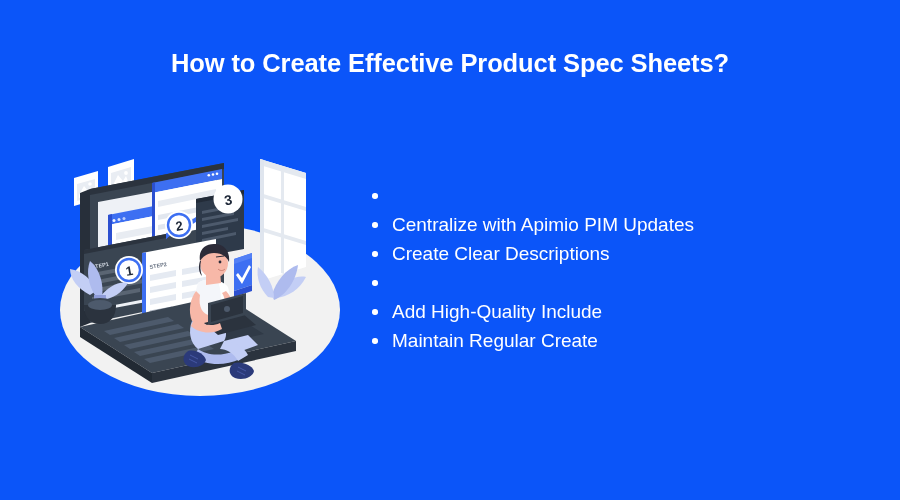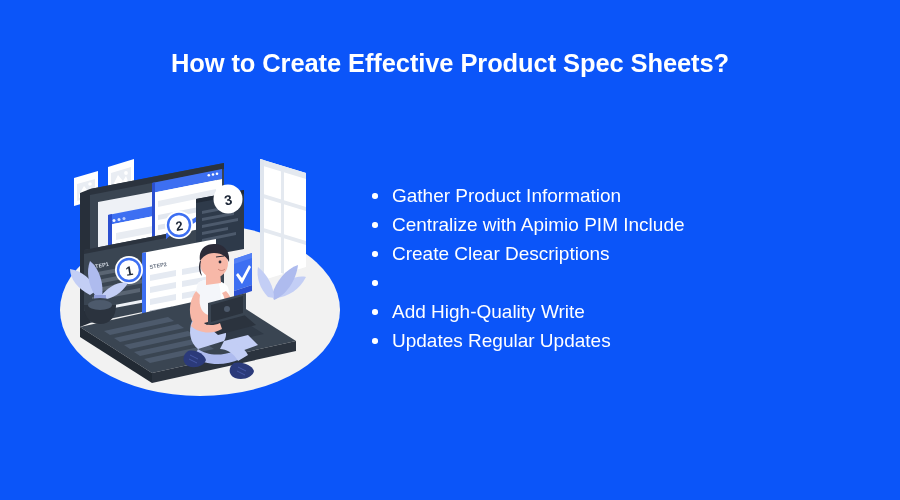--- a/index.html
+++ b/index.html
@@ -299,36 +299,35 @@
         <path d="M224,150 C228,136 238,124 250,120 C248,136 238,150 226,155 Z" fill="#aebbee"></path>
         <path d="M220,152 C212,144 208,132 210,122 C220,130 226,142 226,153 Z" fill="#c3cef5"></path>
       </g>
 
     </svg>
   </div>
 
   <ul id="bullets">
     <li>
       <span class="dot"></span>
-      <span>Gather Product Information</span>
-    </li>
-    <li>
-      <span class="dot"></span>
-      <span>Centralize with Apimio PIM Include</span>
+    </li>
+    <li>
+      <span class="dot"></span>
+      <span>Centralize with Apimio PIM Updates</span>
     </li>
     <li>
       <span class="dot"></span>
       <span>Create Clear Descriptions</span>
     </li>
     <li>
       <span class="dot"></span>
     </li>
     <li>
       <span class="dot"></span>
-      <span>Add High-Quality Write</span>
-    </li>
-    <li>
-      <span class="dot"></span>
-      <span>Updates Regular Updates</span>
+      <span>Add High-Quality Include</span>
+    </li>
+    <li>
+      <span class="dot"></span>
+      <span>Maintain Regular Create</span>
     </li>
   </ul>
 
 </div>
 
 </body></html>

